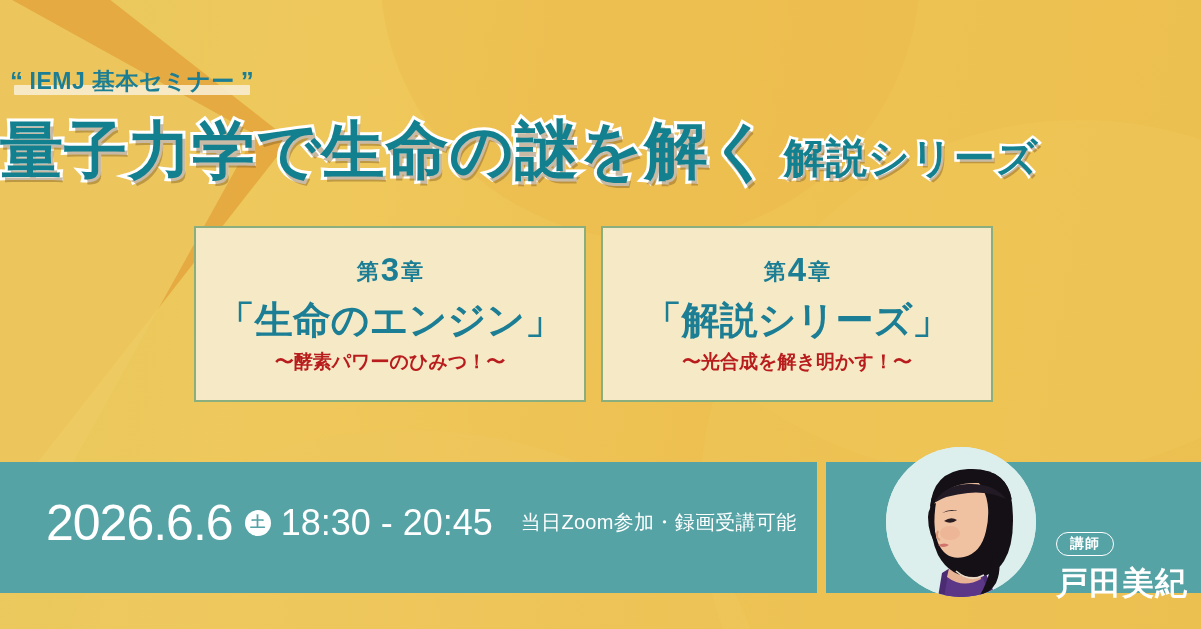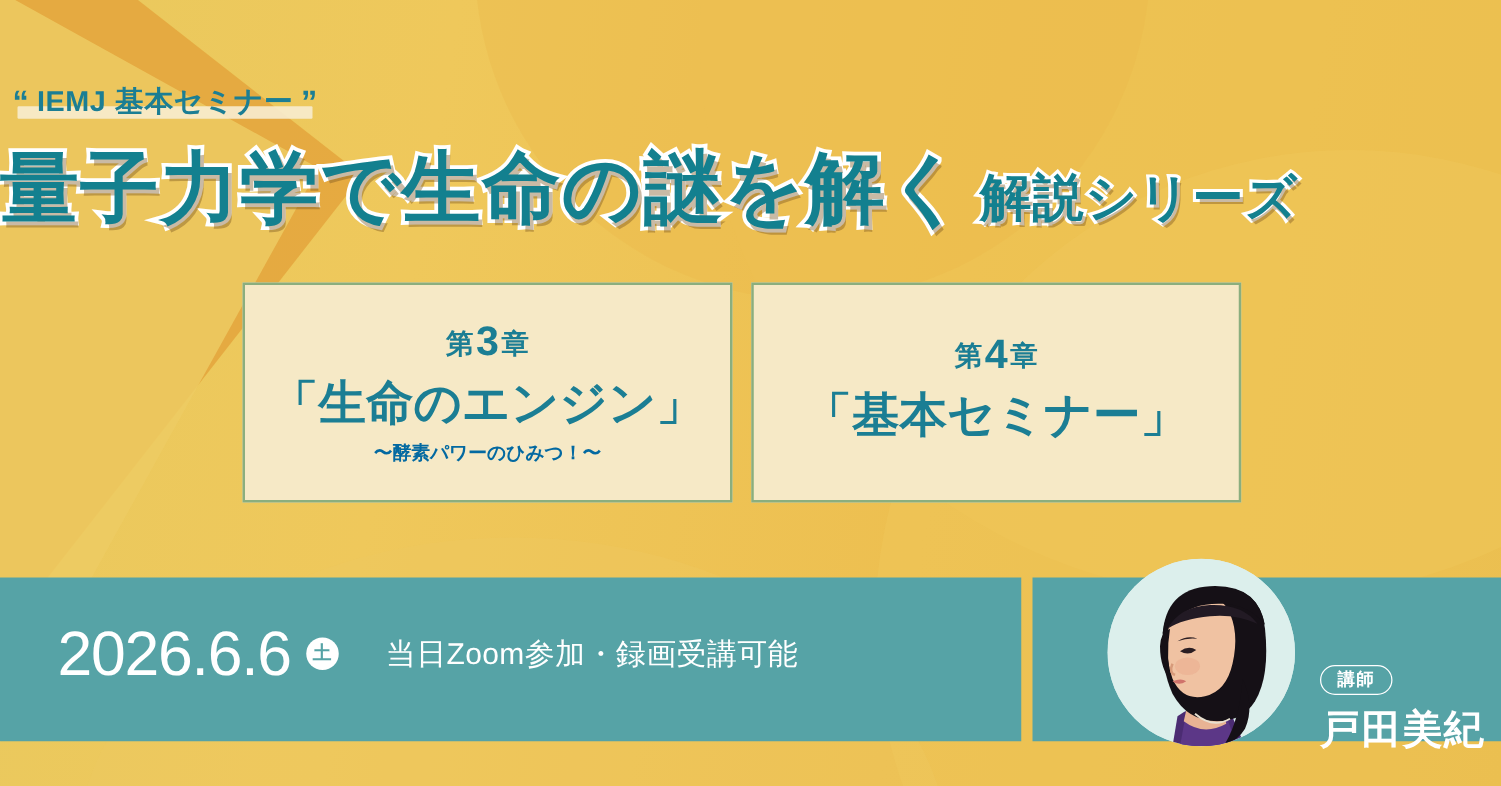--- a/index.html
+++ b/index.html
@@ -53,33 +53,33 @@
   
   .chapters{position:absolute;left:194px;top:226px;display:flex;gap:15px;}
   .chapter-box{width:392px;height:176px;background:#F6E9C6;border:2px solid #8BAE7E;
     box-sizing:border-box;display:flex;flex-direction:column;align-items:center;
     justify-content:center;}
   .ch-num{color:#1B7E94;line-height:1;margin-bottom:14px;white-space:nowrap;}
   .ch-num .kanji{font-size:22px;font-weight:bold;vertical-align:2px;}
   .ch-num .digit{font-size:33px;font-weight:bold;padding:0 2px;}
   .ch-title{font-size:38px;font-weight:bold;color:#1B7E94;line-height:1.1;margin-bottom:8px;
     white-space:nowrap;}
-  .ch-lead{font-size:15px;font-weight:bold;color:#0369a1;white-space:nowrap;}
+  .ch-lead{font-size:19px;font-weight:bold;color:#b91c1c;white-space:nowrap;}
 
   
   .bar-left{position:absolute;left:0;top:462px;width:817px;height:131px;background:#56A3A6;}
   .bar-right{position:absolute;left:826px;top:462px;width:375px;height:131px;background:#56A3A6;}
 
   .date-row{position:absolute;left:46px;top:462px;height:121px;display:flex;align-items:center;}
   .date-text{font-size:50px;color:#FFFFFF;font-weight:normal;letter-spacing:-1px;line-height:1;}
   .day-badge{width:26px;height:26px;border-radius:50%;background:#FFFFFF;color:#56A3A6;
     font-size:15px;font-weight:bold;display:flex;align-items:center;justify-content:center;
     margin:0 10px 0 12px;flex:0 0 auto;}
   .time-text{font-size:36px;color:#FFFFFF;letter-spacing:0px;line-height:1;}
-  .note-text{font-size:24px;color:#FFFFFF;margin-left:28px;letter-spacing:.3px;}
+  .note-text{font-size:20px;color:#FFFFFF;margin-left:28px;letter-spacing:.3px;}
 
   
   .photo-circle{position:absolute;left:886px;top:447px;width:150px;height:150px;border-radius:50%;
     background:#DCEFEC;overflow:hidden;}
   .instructor-info{position:absolute;left:1056px;top:497px;width:140px;margin-top:35px;}
   .pill{display:inline-block;border:1.6px solid #FFFFFF;border-radius:20px;
     padding:2px 13px;font-size:14px;color:#FFFFFF;font-weight:bold;letter-spacing:1px;}
   .inst-name{font-size:32px;color:#FFFFFF;letter-spacing:1px;margin-top:6px;white-space:nowrap;font-weight:bold;}
 </style>
 </head>
@@ -116,31 +116,33 @@
         <span class="kanji">第</span><span class="digit">3</span><span class="kanji">章</span>
       </div>
       <div class="ch-title">「生命のエンジン」</div>
       <div class="ch-lead">〜酵素パワーのひみつ！〜</div>
     </div>
 
     <div class="chapter-box">
       <div class="ch-num">
         <span class="kanji">第</span><span class="digit">4</span><span class="kanji">章</span>
       </div>
-      <div class="ch-title">「基本セミナー」</div>
+      <div class="ch-title">「解説シリーズ」</div>
+      <div class="ch-lead">〜光合成を解き明かす！〜</div>
     </div>
 
   </div>
 
   <div class="bar-left"></div>
   <div class="bar-right"></div>
 
   <div class="date-row">
     <span class="date-text">2026.6.6</span>
     <span class="day-badge">土</span>
+    <span class="time-text">18:30 - 20:45</span>
     <span class="note-text">当日Zoom参加・録画受講可能</span>
   </div>
 
   <div class="photo-circle">
     <svg width="150" height="150" viewBox="0 0 150 150">
       <rect width="150" height="150" fill="#DCEFEC"></rect>
 
       <path d="M52 150 L56 126 Q75 112 98 122 L110 150 Z" fill="#4B2C72"></path>
       <path d="M58 150 L62 128 Q78 118 95 126 L104 150 Z" fill="#5C3787"></path>
 

